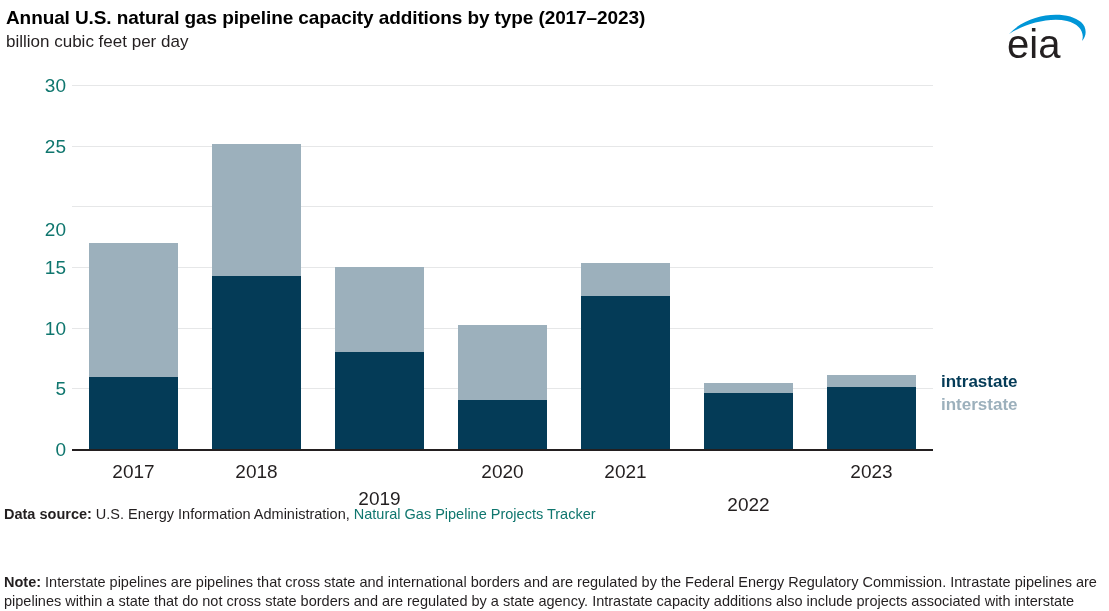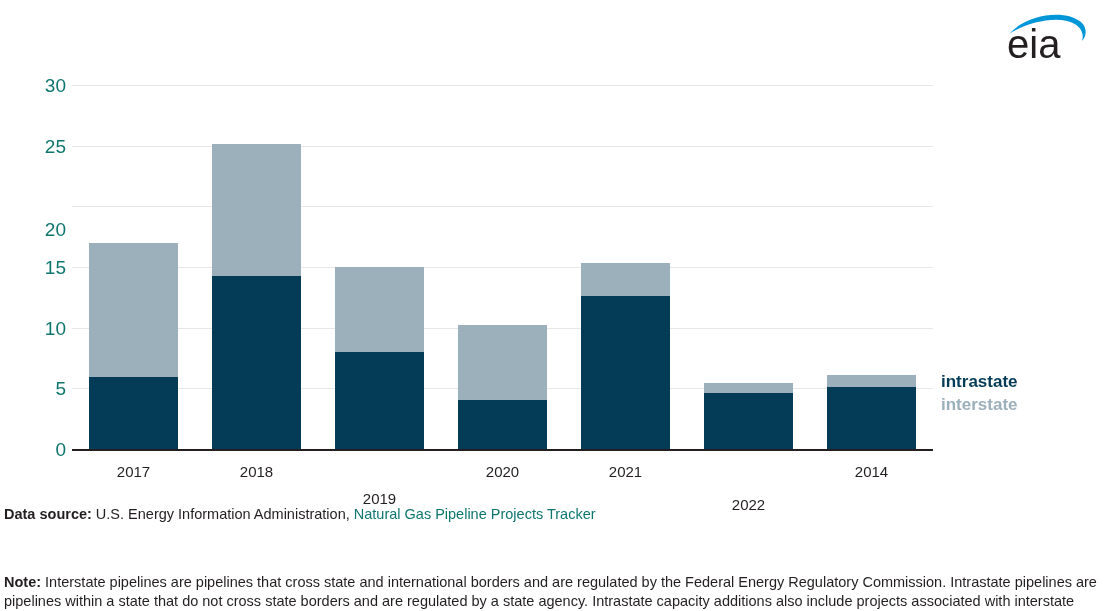--- a/index.html
+++ b/index.html
@@ -88,21 +88,21 @@
     position: absolute;
     left: 0;
     width: 100%;
   }
   .seg-interstate { background: #9cb0bc; }
   .seg-intrastate { background: #043b57; }
   .xtick-label {
     position: absolute;
     top: 461px;
     text-align: center;
-    font-size: 15px;
+    font-size: 19px;
     color: #231f20;
     line-height: 22px;
   }
 
   
   #legend {
     position: absolute;
     left: 941px;
     top: 370px;
     width: 165px;
@@ -128,20 +128,22 @@
   }
   .foot-line { white-space: nowrap; }
   .foot-wrap { white-space: normal; margin-top: 48px; }
   .foot-label { font-weight: bold; }
   .foot-link { color: #0f766e; }
 </style>
 </head>
 <body>
 
 <div id="header">
+  <div id="chart-title">Annual U.S. natural gas pipeline capacity additions by type (2017–2023)</div>
+  <div id="chart-subtitle">billion cubic feet per day</div>
 </div>
 
 <div id="eia-logo">
   <svg width="92" height="54" viewBox="0 0 92 54" xmlns="http://www.w3.org/2000/svg">
     <path d="M6 26 C 26 4, 64 2, 78 14 C 84 19, 84 28, 79 33 C 82 24, 76 16, 64 13 C 46 9, 22 16, 6 26 Z" fill="#0096d7"></path>
     <text x="4" y="50" font-family="'Liberation Sans', sans-serif" font-size="40" font-weight="normal" fill="#231f20">eia</text>
   </svg>
 </div>
 
 <div id="plot-area">
@@ -193,21 +195,21 @@
       </div>
     </div>
 
   <div id="xticks-layer">
       <div class="xtick-label" style="left: 72px; width: 123px;">2017</div>
       <div class="xtick-label" style="left: 195px; width: 123px;">2018</div>
       <div class="xtick-label" style="left: 318px; width: 123px; margin-top: 27px;">2019</div>
       <div class="xtick-label" style="left: 441px; width: 123px;">2020</div>
       <div class="xtick-label" style="left: 564px; width: 123px;">2021</div>
       <div class="xtick-label" style="left: 687px; width: 123px; margin-top: 33px;">2022</div>
-      <div class="xtick-label" style="left: 810px; width: 123px;">2014</div>
+      <div class="xtick-label" style="left: 810px; width: 123px;">2023</div>
     </div>
 </div>
 
 <div id="legend">
   <div class="legend-entry" id="legend-intrastate">intrastate</div>
   <div class="legend-entry" id="legend-interstate">interstate</div>
 </div>
 
 <div id="footnotes">
   <div class="foot-line">

